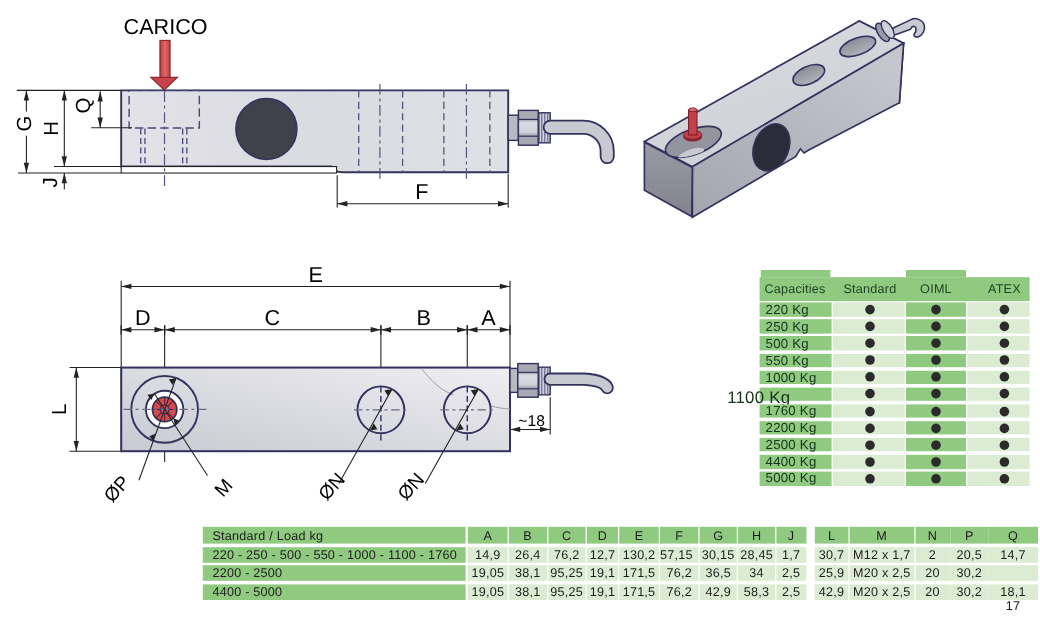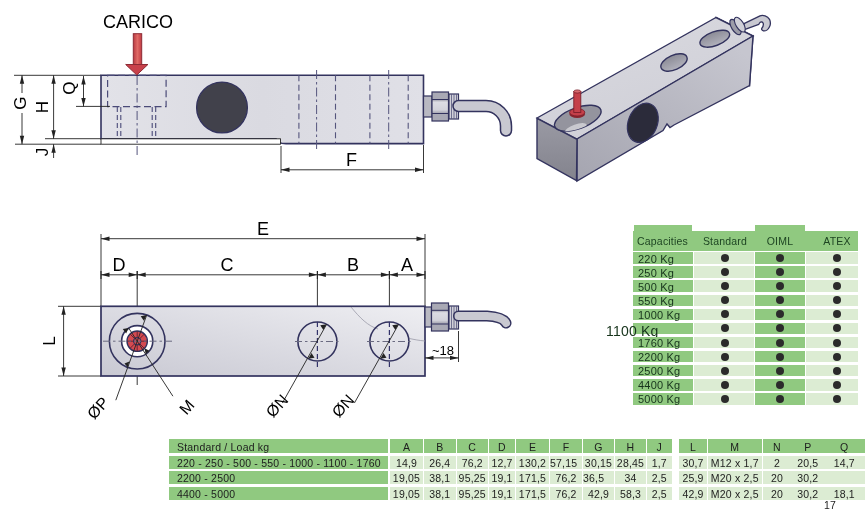--- a/index.html
+++ b/index.html
@@ -451,35 +451,35 @@
 <div class="captxt" style="left:424px;top:472.3px;width:31.5px;text-align:center;font-size:10.5px;color:#1d1d1d">38,1</div>
 <div class="caplight" style="left:456.5px;top:471.1px;width:31.5px;height:13px"></div>
 <div class="captxt" style="left:456.5px;top:472.3px;width:31.5px;text-align:center;font-size:10.5px;color:#1d1d1d">95,25</div>
 <div class="caplight" style="left:489px;top:471.1px;width:26px;height:13px"></div>
 <div class="captxt" style="left:489px;top:472.3px;width:26px;text-align:center;font-size:10.5px;color:#1d1d1d">19,1</div>
 <div class="caplight" style="left:516px;top:471.1px;width:33px;height:13px"></div>
 <div class="captxt" style="left:516px;top:472.3px;width:33px;text-align:center;font-size:10.5px;color:#1d1d1d">171,5</div>
 <div class="caplight" style="left:550px;top:471.1px;width:32px;height:13px"></div>
 <div class="captxt" style="left:550px;top:472.3px;width:32px;text-align:center;font-size:10.5px;color:#1d1d1d">76,2</div>
 <div class="caplight" style="left:583px;top:471.1px;width:31px;height:13px"></div>
-<div class="captxt" style="left:583px;top:472.3px;width:31px;text-align:left;font-size:10.5px;color:#1d1d1d">36,5</div>
+<div class="captxt" style="left:583px;top:472.3px;width:31px;text-align:center;font-size:10.5px;color:#1d1d1d">36,5</div>
 <div class="caplight" style="left:615px;top:471.1px;width:31px;height:13px"></div>
 <div class="captxt" style="left:615px;top:472.3px;width:31px;text-align:center;font-size:10.5px;color:#1d1d1d">34</div>
 <div class="caplight" style="left:647px;top:471.1px;width:24.5px;height:13px"></div>
 <div class="captxt" style="left:647px;top:472.3px;width:24.5px;text-align:center;font-size:10.5px;color:#1d1d1d">2,5</div>
 <div class="caplight" style="left:679px;top:471.1px;width:28px;height:13px"></div>
 <div class="captxt" style="left:679px;top:472.3px;width:28px;text-align:center;font-size:10.5px;color:#1d1d1d">25,9</div>
 <div class="caplight" style="left:707.5px;top:471.1px;width:54.5px;height:13px"></div>
 <div class="captxt" style="left:707.5px;top:472.3px;width:54.5px;text-align:center;font-size:10.5px;color:#1d1d1d">M20 x 2,5</div>
 <div class="caplight" style="left:762.5px;top:471.1px;width:29.0px;height:13px"></div>
 <div class="captxt" style="left:762.5px;top:472.3px;width:29.0px;text-align:center;font-size:10.5px;color:#1d1d1d">20</div>
 <div class="caplight" style="left:792px;top:471.1px;width:31.5px;height:13px"></div>
 <div class="captxt" style="left:792px;top:472.3px;width:31.5px;text-align:center;font-size:10.5px;color:#1d1d1d">30,2</div>
 <div class="caplight" style="left:824px;top:471.1px;width:40.5px;height:13px"></div>
-<div class="captxt" style="left:824px;top:499px;width:40.5px;text-align:left;font-size:10.5px;color:#1d1d1d">17</div>
+<div class="captxt" style="left:824px;top:499px;width:40.5px;text-align:center;font-size:10.5px;color:#1d1d1d">17</div>
 <div class="capcell" style="left:168.5px;top:486.7px;width:219px;height:13px"></div>
 <div class="captxt" style="left:177px;top:487.9px;font-size:10.5px;color:#1d1d1d">4400 - 5000</div>
 <div class="caplight" style="left:390px;top:486.7px;width:33px;height:13px"></div>
 <div class="captxt" style="left:390px;top:487.9px;width:33px;text-align:center;font-size:10.5px;color:#1d1d1d">19,05</div>
 <div class="caplight" style="left:424px;top:486.7px;width:31.5px;height:13px"></div>
 <div class="captxt" style="left:424px;top:487.9px;width:31.5px;text-align:center;font-size:10.5px;color:#1d1d1d">38,1</div>
 <div class="caplight" style="left:456.5px;top:486.7px;width:31.5px;height:13px"></div>
 <div class="captxt" style="left:456.5px;top:487.9px;width:31.5px;text-align:center;font-size:10.5px;color:#1d1d1d">95,25</div>
 <div class="caplight" style="left:489px;top:486.7px;width:26px;height:13px"></div>
 <div class="captxt" style="left:489px;top:487.9px;width:26px;text-align:center;font-size:10.5px;color:#1d1d1d">19,1</div>

